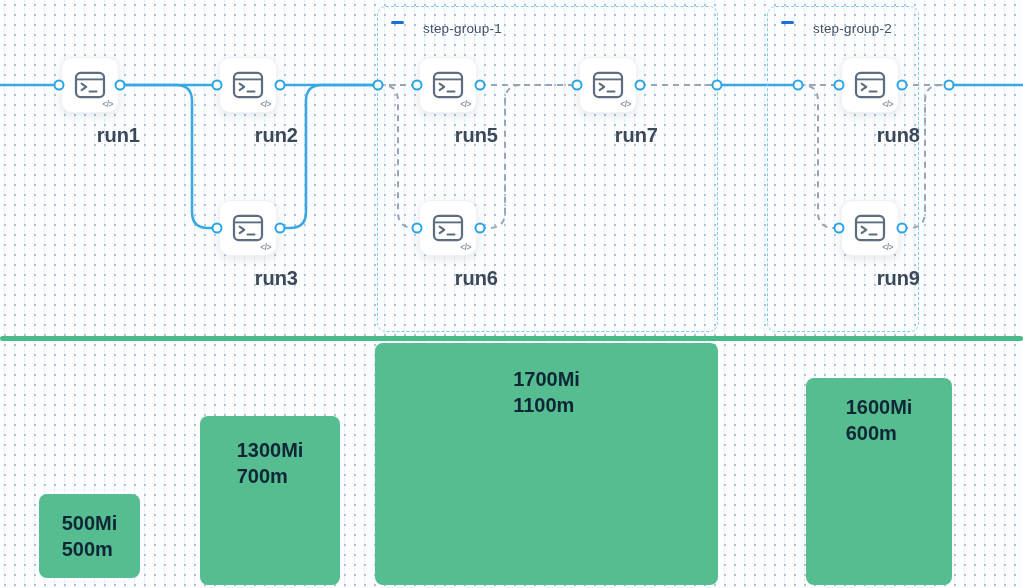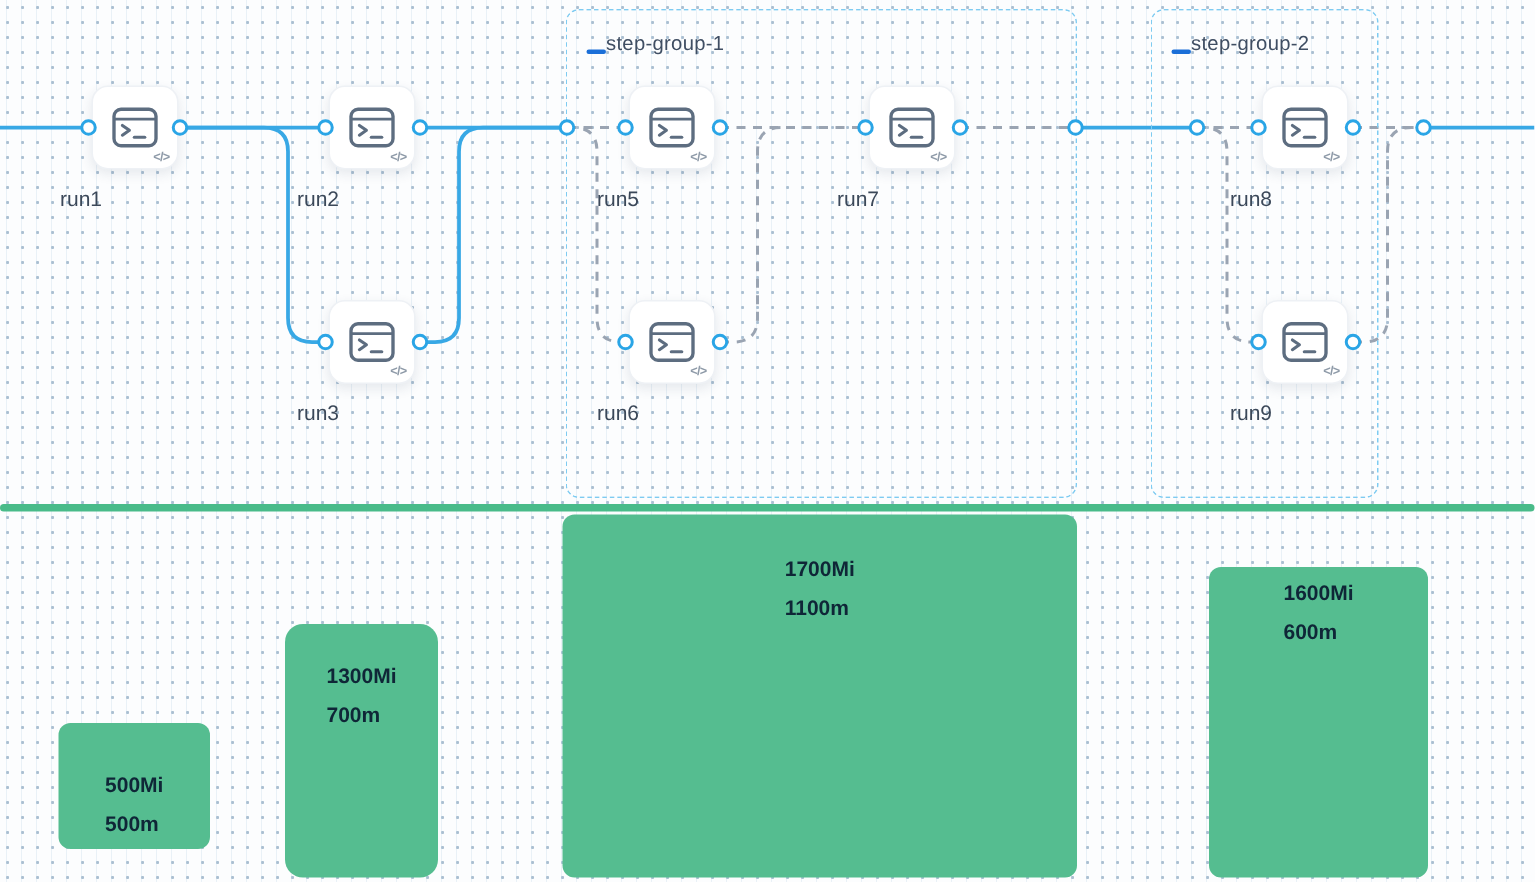--- a/index.html
+++ b/index.html
@@ -18,56 +18,56 @@
     background-position:4px 0, 0 0;
   }
   svg.edges{position:absolute;left:0;top:0;pointer-events:none;}
   .edge-blue{fill:none;stroke:#38a8e5;stroke-width:2.5;stroke-linejoin:round;}
   .edge-gray{fill:none;stroke:#9aa4b2;stroke-width:2;stroke-dasharray:6 5;stroke-linejoin:round;}
 
   .step-group{
     position:absolute;border:1.6px dashed #7ecbf1;border-radius:9px;
     background:transparent;box-sizing:border-box;
   }
-  .group-header{position:absolute;left:13px;top:14px;display:flex;align-items:flex-end;gap:0;}
+  .group-header{position:absolute;left:13px;top:14px;display:flex;align-items:flex-start;gap:19px;}
   .collapse-dash{display:inline-block;width:13px;height:3px;border-radius:2px;background:#1b6fd8;cursor:pointer;}
   .group-label{font-size:13.5px;font-weight:500;color:#3f4e63;letter-spacing:.2px;}
 
   .node{position:absolute;width:58px;}
   .card{
     position:relative;width:58px;height:56px;background:#ffffff;
     border:1px solid #eef1f5;border-radius:11px;
     box-shadow:0 3px 8px rgba(40,60,90,.10);
     display:flex;align-items:center;justify-content:center;
     cursor:pointer;box-sizing:border-box;
   }
   .badge{
     position:absolute;right:5px;bottom:3px;font-size:8.5px;font-weight:700;
     color:#8e9aa8;letter-spacing:-.5px;
   }
   .node-label{
-    position:absolute;left:-21px;top:67px;width:100px;text-align:left;
-    font-size:14px;color:#3b4859;
+    position:absolute;left:-21px;top:67px;width:100px;text-align:right;
+    font-size:20px;color:#3b4859;font-weight:bold;
   }
   .port{
     position:absolute;width:11px;height:11px;border-radius:50%;
     background:#ffffff;border:2.6px solid #2aa5e6;box-sizing:border-box;
     transform:translate(-50%,-50%);cursor:crosshair;z-index:5;
   }
 
   .divider{
     position:absolute;left:0;top:336px;width:1023px;height:4.5px;
     background:#49bb89;border-radius:3px;
   }
   .bar{
     position:absolute;background:#55bd90;border-radius:8px;
     display:flex;flex-direction:column;align-items:center;box-sizing:border-box;
   }
   .bar-text{
-    text-align:left;font-size:14px;font-weight:700;color:#0f2637;line-height:26px;
+    text-align:left;font-size:20px;font-weight:700;color:#0f2637;line-height:26px;
   }
 </style>
 </head>
 <body>
 
 <div class="canvas">
 
   <svg class="edges" width="1023" height="588">
 
     <path class="edge-blue" d="M0 85 H59"></path>
@@ -222,38 +222,38 @@
   <span class="port" style="left:717px;top:85px;"></span>
   <span class="port" style="left:798px;top:85px;"></span>
   <span class="port" style="left:839px;top:85px;"></span>
   <span class="port" style="left:902px;top:85px;"></span>
   <span class="port" style="left:839px;top:228px;"></span>
   <span class="port" style="left:902px;top:228px;"></span>
   <span class="port" style="left:949px;top:85px;"></span>
 
   <div class="divider"></div>
 
-  <div class="bar" style="left:39px;top:482px;width:101px;height:84px;padding-top:28px;">
+  <div class="bar" style="left:39px;top:494px;width:101px;height:84px;padding-top:16px;">
     <div class="bar-text">
       <div>500Mi</div>
       <div>500m</div>
     </div>
   </div>
-  <div class="bar" style="left:190px;top:416px;width:102px;height:169px;padding-top:21px;border-radius:12px;">
+  <div class="bar" style="left:200px;top:416px;width:140px;height:169px;padding-top:21px;">
     <div class="bar-text">
       <div>1300Mi</div>
       <div>700m</div>
     </div>
   </div>
   <div class="bar" style="left:375px;top:343px;width:343px;height:242px;padding-top:23px;">
     <div class="bar-text">
       <div>1700Mi</div>
       <div>1100m</div>
     </div>
   </div>
-  <div class="bar" style="left:806px;top:378px;width:146px;height:207px;padding-top:4px;">
+  <div class="bar" style="left:806px;top:378px;width:146px;height:207px;padding-top:16px;">
     <div class="bar-text">
       <div>1600Mi</div>
       <div>600m</div>
     </div>
   </div>
 
 </div>
 
 </body></html>

